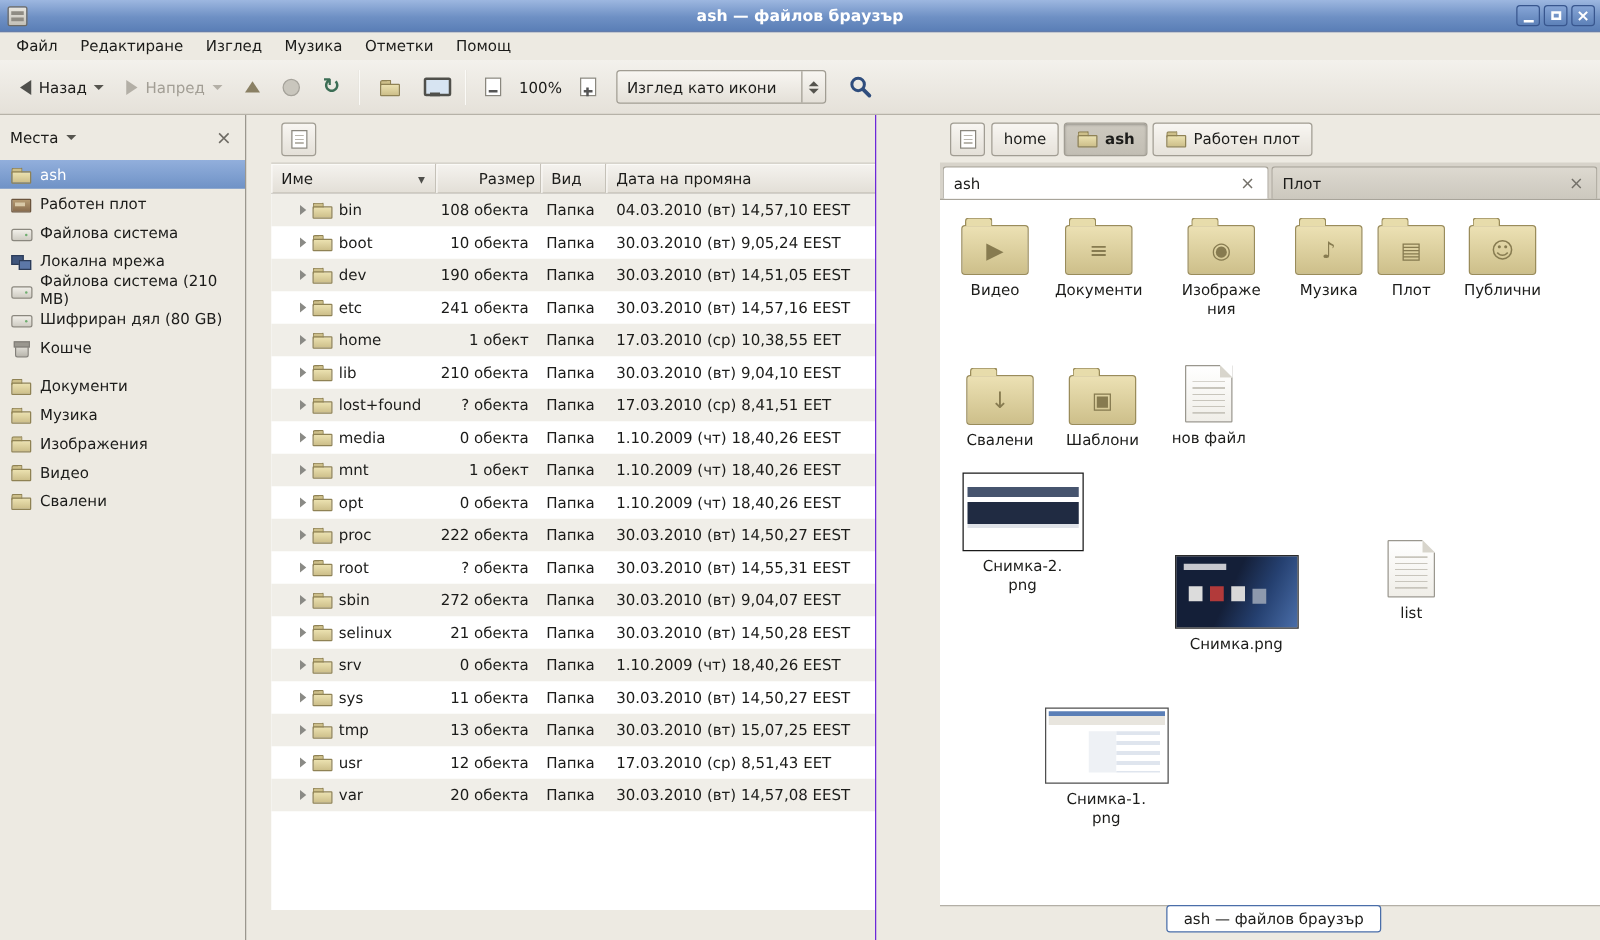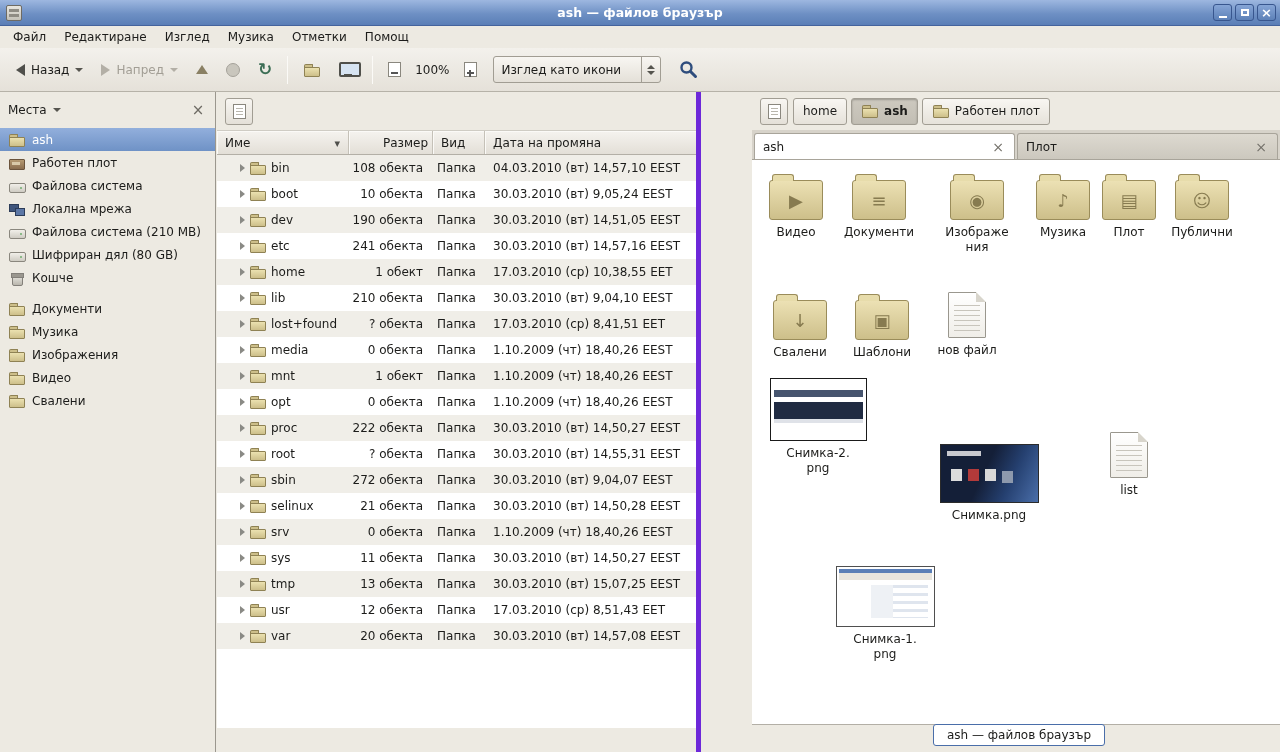--- a/index.html
+++ b/index.html
@@ -64,30 +64,30 @@
   .mini[data-kind="desktop"]::after{content:"";position:absolute;left:1px;top:4px;width:14px;height:9px;background:linear-gradient(#b59a72,#8a6d4e);border:1px solid #6b543c;border-radius:1px;}
   .mini[data-kind="desktop"]::before{content:"";position:absolute;left:4px;top:7px;width:8px;height:3px;background:#d9c9a8;z-index:1;}
   .mini[data-kind="drive"]::after{content:"";position:absolute;left:1px;top:5px;width:15px;height:8px;background:linear-gradient(#f1efe9,#cfccc3);border:1px solid #8a877e;border-radius:2px;}
   .mini[data-kind="drive"]::before{content:"";position:absolute;right:4px;top:9px;width:2px;height:2px;background:#6fae6f;border-radius:50%;z-index:1;}
   .mini[data-kind="network"]::before{content:"";position:absolute;left:1px;top:3px;width:8px;height:6px;background:#3f557c;border:1px solid #2c3c58;}
   .mini[data-kind="network"]::after{content:"";position:absolute;left:7px;top:7px;width:8px;height:6px;background:#5c77a6;border:1px solid #2c3c58;}
   .mini[data-kind="trash"]::before{content:"";position:absolute;left:4px;top:6px;width:9px;height:8px;background:linear-gradient(#e3e1da,#b9b6ad);border:1px solid #83807a;border-radius:0 0 2px 2px;}
   .mini[data-kind="trash"]::after{content:"";position:absolute;left:3px;top:3px;width:11px;height:3px;background:#9a978f;border:1px solid #83807a;}
 
   
-  .sidebar{position:absolute;left:0;top:92px;width:216px;bottom:0;background:#edeae2;border-right:1px solid #9b978e;text-align:right;}
+  .sidebar{position:absolute;left:0;top:92px;width:197px;bottom:0;background:#edeae2;border-right:1px solid #9b978e;}
   .places-header{height:36px;display:flex;align-items:center;padding:0 8px;gap:6px;}
   .side-close{margin-left:auto;width:18px;height:18px;border-radius:2px;color:#6e6b64;display:flex;align-items:center;justify-content:center;}
   .side-close::before{content:"×";font-size:15px;}
   .place-row{height:23px;display:flex;align-items:center;gap:6px;padding-left:8px;cursor:default;}
   .place-row.selected{background:linear-gradient(#92afdc,#6f92c6);color:#fff;}
   .place-row.group-start{margin-top:8px;}
 
   
-  .midpane{position:absolute;left:217px;top:92px;width:484px;bottom:0;background:#edeae2;border-right:5px solid #6d28d9;}
+  .midpane{position:absolute;left:217px;top:92px;width:484px;bottom:0;background:#edeae2;border-right:1px solid #6d28d9;}
   .mid-locbar{height:38px;display:flex;align-items:center;padding:0 8px;}
   .small-toggle{width:28px;height:27px;border:1px solid #a19d93;border-radius:3px;background:linear-gradient(#f8f6f2,#e4e0d8);display:flex;align-items:center;justify-content:center;}
   .note-icon{width:13px;height:15px;background:#fff;border:1px solid #8a877e;position:relative;}
   .note-icon::after{content:"";position:absolute;left:2px;top:3px;right:2px;height:8px;
     background:repeating-linear-gradient(to bottom,#b9b6ad 0 1px,transparent 1px 3px);}
   .tree-header{display:flex;height:25px;background:linear-gradient(#f5f3ef,#e3dfd7);border-top:1px solid #cfccc4;border-bottom:1px solid #b3afa6;}
   .hcell{display:flex;align-items:center;padding:0 8px;border-right:1px solid #c5c1b8;box-shadow:inset 1px 1px 0 #fbfaf7;cursor:default;}
   .hcell:nth-child(1){width:132px;}
   .hcell:nth-child(2){width:84px;padding-left:34px;}
   .hcell:nth-child(3){width:52px;}

